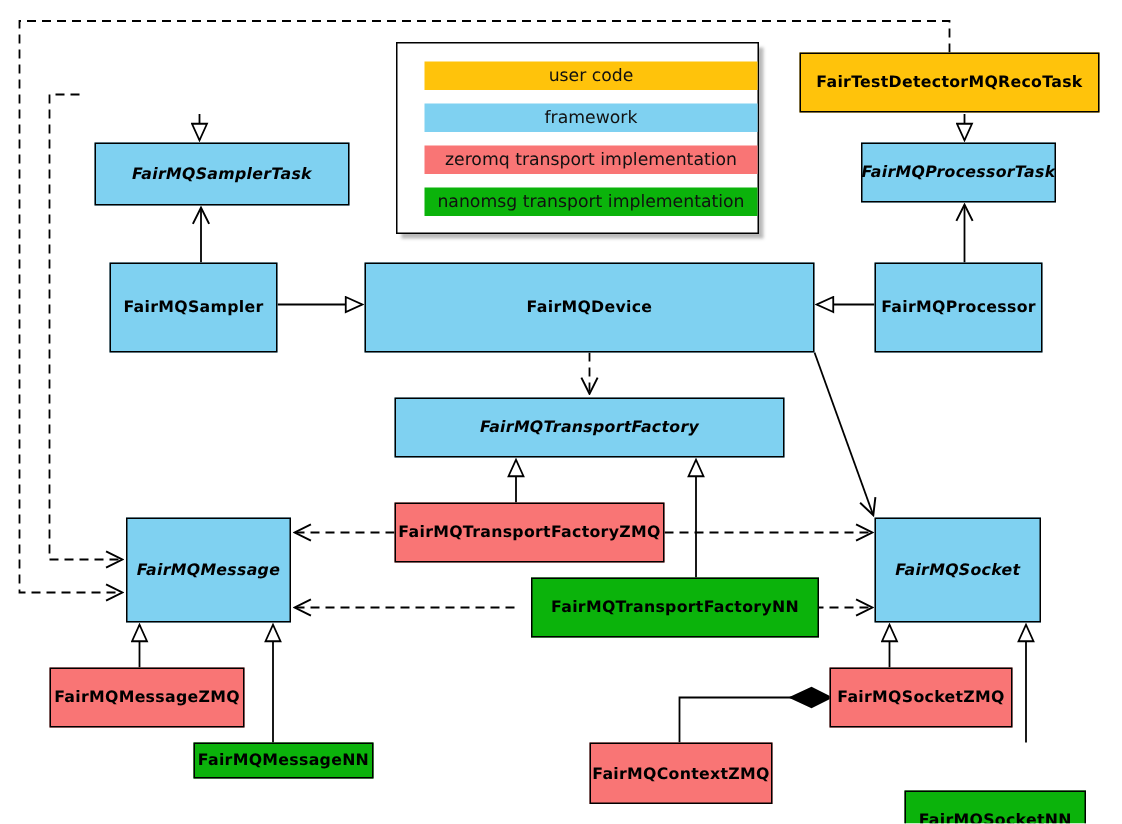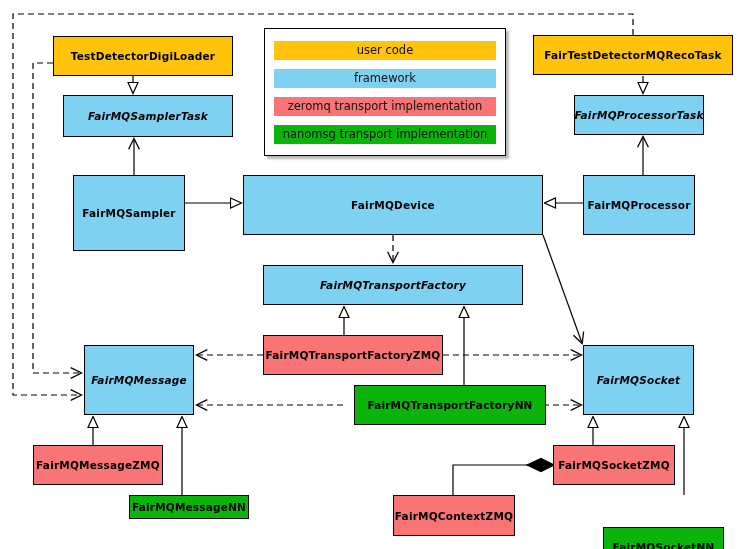--- a/index.html
+++ b/index.html
@@ -14,21 +14,21 @@
     font-weight:700;font-size:10.5px;letter-spacing:.2px;color:#000;white-space:nowrap;
   }
   .node.abstract{font-style:italic;}
   .yellow{background:#FFC30B;}
   .blue{background:#7FD1F1;}
   .red{background:#F97575;}
   .green{background:#0BB30B;}
   .legend{
     position:absolute;left:264px;top:28px;width:242px;height:128px;box-sizing:border-box;
     background:#fff;border:1.6px solid #000;box-shadow:3px 3px 2px rgba(130,130,130,.55);
-    display:flex;flex-direction:column;justify-content:center;gap:9px;align-items:center;
+    display:flex;flex-direction:column;justify-content:center;gap:9px;align-items:flex-end;
   }
   .legend-bar{
     width:222px;height:19px;display:flex;align-items:center;justify-content:center;
     font-size:11.5px;font-weight:400;color:#111;white-space:nowrap;
   }
 </style>
 </head>
 <body>
 
 <div id="canvas">
@@ -86,29 +86,28 @@
       <span>framework</span>
     </div>
     <div class="legend-bar red">
       <span>zeromq transport implementation</span>
     </div>
     <div class="legend-bar green">
       <span>nanomsg transport implementation</span>
     </div>
   </div>
 
-  <div class="node yellow" style="left:53px;top:36px;width:180px;height:40px;">TestDetectorDigiLoader</div>
 
   <div class="node yellow" style="left:533px;top:35px;width:200px;height:40px;">FairTestDetectorMQRecoTask</div>
 
   <div class="node blue abstract" style="left:63px;top:95px;width:170px;height:42px;">FairMQSamplerTask</div>
 
   <div class="node blue abstract" style="left:574px;top:95px;width:130px;height:40px;">FairMQProcessorTask</div>
 
-  <div class="node blue" style="left:73px;top:175px;width:112px;height:76px;">FairMQSampler</div>
+  <div class="node blue" style="left:73px;top:175px;width:112px;height:60px;">FairMQSampler</div>
 
   <div class="node blue" style="left:243px;top:175px;width:300px;height:60px;">FairMQDevice</div>
 
   <div class="node blue" style="left:583px;top:175px;width:112px;height:60px;">FairMQProcessor</div>
 
   <div class="node blue abstract" style="left:263px;top:265px;width:260px;height:40px;">FairMQTransportFactory</div>
 
   <div class="node red" style="left:263px;top:335px;width:180px;height:40px;">FairMQTransportFactoryZMQ</div>
 
   <div class="node green" style="left:354px;top:385px;width:192px;height:40px;">FairMQTransportFactoryNN</div>

